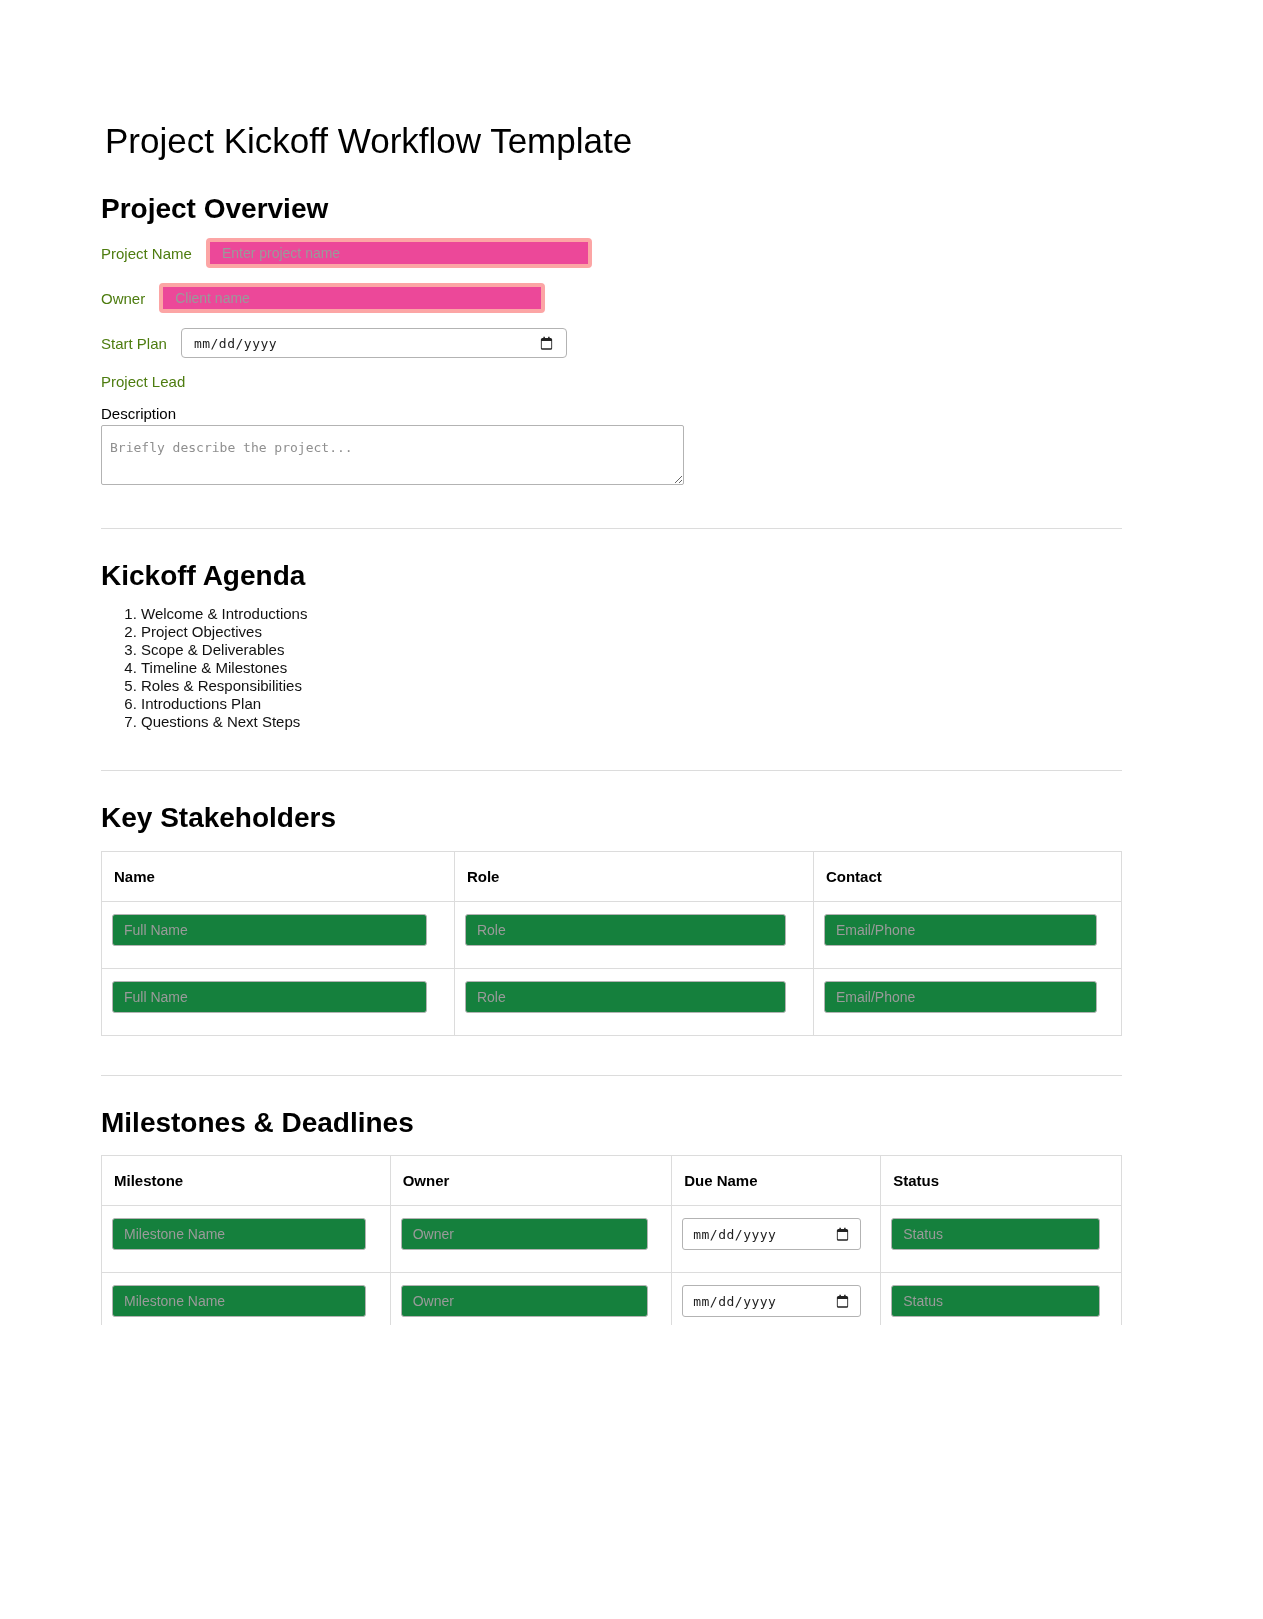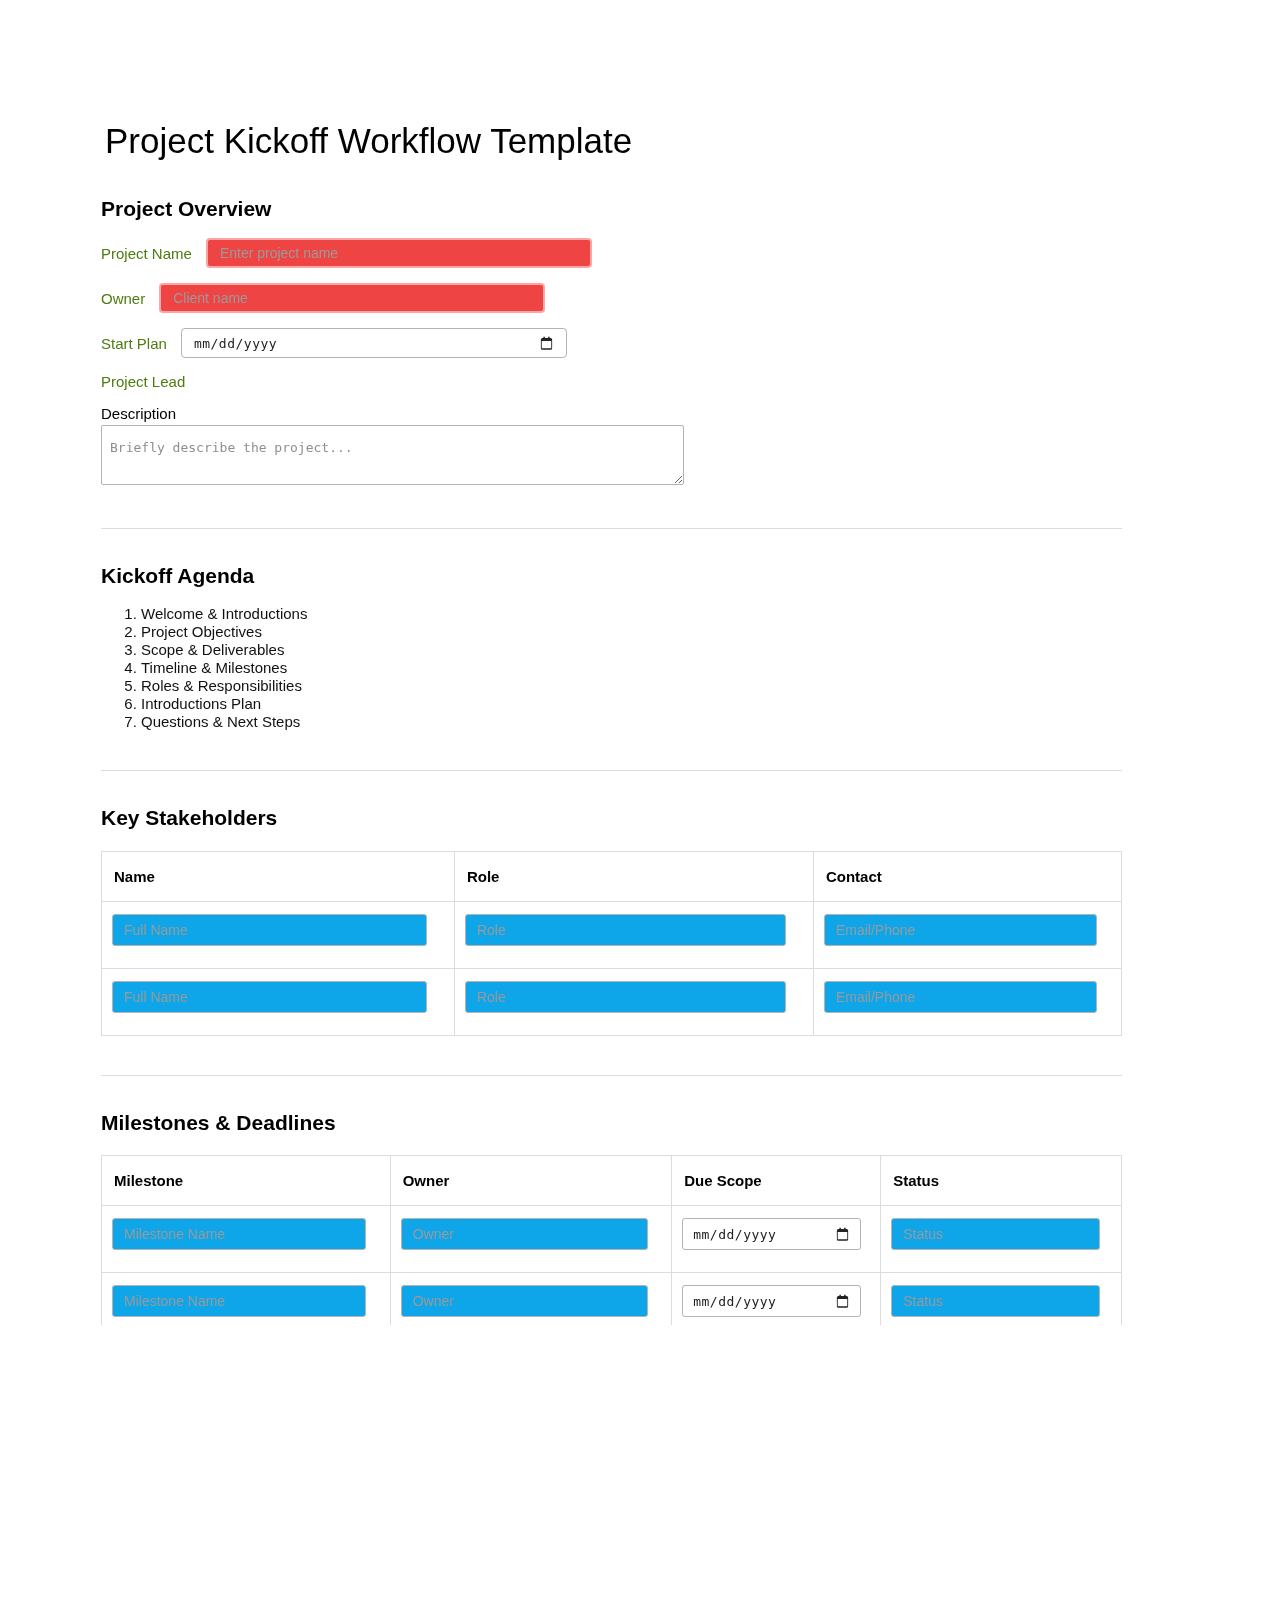--- a/index.html
+++ b/index.html
@@ -15,21 +15,21 @@
     padding-top: 120px;
   }
   h1.title {
     font-size: 35px;
     font-weight: normal;
     line-height: 42px;
     margin: 0 0 24px 4px;
     letter-spacing: 0;
   }
   h2.section-h {
-    font-size: 21px;
+    font-size: 28px;
     font-weight: bold;
     line-height: 25px;
     margin: 0 0 17px 0;
   }
   hr.divider {
     border: none;
     border-top: 1px solid #dcdcdc;
     margin: 39px 0 0 0;
   }
   .section { margin: 0; }
@@ -43,27 +43,27 @@
   }
   .form-row label {
     font-size: 15px;
     color: #4d7c0f;
     margin-right: 14px;
     white-space: nowrap;
   }
   .text-input {
     width: 386px;
     height: 30px;
-    border: 2px solid #fca5a5;
+    border: 4px solid #fca5a5;
     border-radius: 4px;
     padding: 0 12px;
     font-size: 14px;
     font-family: "Liberation Sans", "DejaVu Sans", sans-serif;
     color: #222;
-    background: #ef4444;
+    background: #ec4899;
     outline: none;
   }
   .text-input::placeholder { color: #9a9a9a; opacity: 1; }
 
   .date-box {
     width: 386px;
     height: 30px;
     border: 1px solid #b3b3b3;
     border-radius: 4px;
     padding: 0 12px;
@@ -135,21 +135,21 @@
   }
   .cell-input {
     width: 95%;
     height: 32px;
     border: 1px solid #b3b3b3;
     border-radius: 3px;
     padding: 0 11px;
     font-size: 14px;
     font-family: "Liberation Sans", "DejaVu Sans", sans-serif;
     color: #222;
-    background: #0ea5e9;
+    background: #15803d;
     outline: none;
   }
   .cell-input::placeholder { color: #9a9a9a; opacity: 1; }
   .cell-date {
     width: 95%;
     height: 32px;
     border: 1px solid #b3b3b3;
     border-radius: 3px;
     padding: 0 10px;
     background: #fff;
@@ -292,21 +292,21 @@
         <colgroup>
           <col class="col-m-ms">
             <col class="col-m-owner">
             <col class="col-m-due">
             <col class="col-m-status">
         </colgroup>
         <thead>
           <tr>
             <th>Milestone</th>
             <th>Owner</th>
-            <th>Due Scope</th>
+            <th>Due Name</th>
             <th>Status</th>
           </tr>
         </thead>
         <tbody>
           <tr>
             <td>
               <input class="cell-input" type="text" placeholder="Milestone Name" style="">
             </td>
             <td>
               <input class="cell-input" type="text" placeholder="Owner" style="">

